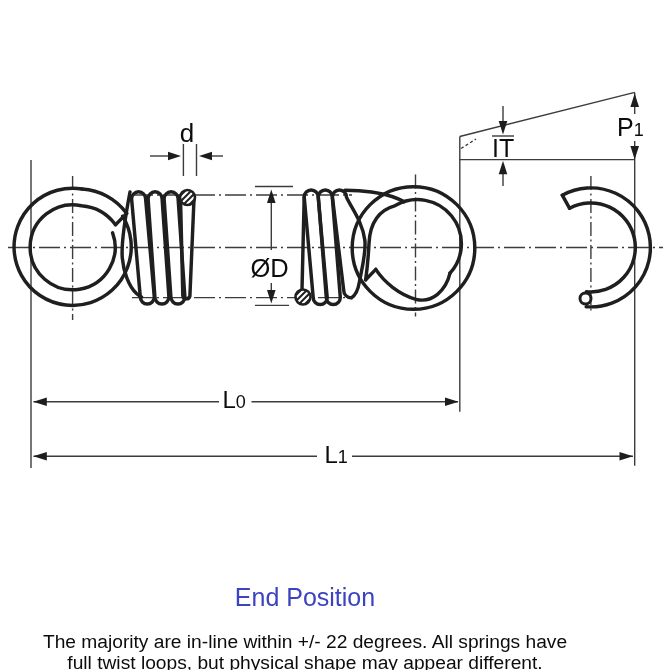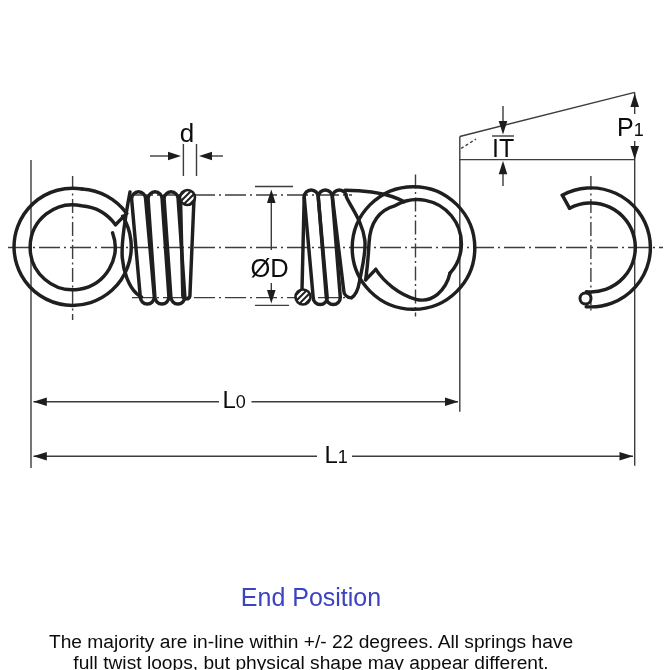--- a/index.html
+++ b/index.html
@@ -1,18 +1,18 @@
 <!DOCTYPE html>
 <html><head>
 <meta charset="utf-8">
 <style>
   html,body{margin:0;padding:0;background:#fff;}
   .wrap{width:670px;height:670px;position:relative;font-family:"Liberation Sans",sans-serif;}
   svg{position:absolute;left:0;top:0;}
-  .cap{position:absolute;width:610px;text-align:center;color:#0c0c0c;padding-left:6px;}
+  .cap{position:absolute;width:610px;text-align:center;color:#0c0c0c;}
   .blue{color:#3c43c0;font-size:25px;}
   .body{font-size:19.2px;line-height:20.8px;}
 </style>
 </head>
 <body>
 <div class="wrap">
 <svg width="670" height="670" viewBox="0 0 670 670">
 
   <g stroke="#3c3c3c" stroke-width="1.4" fill="none">
 

